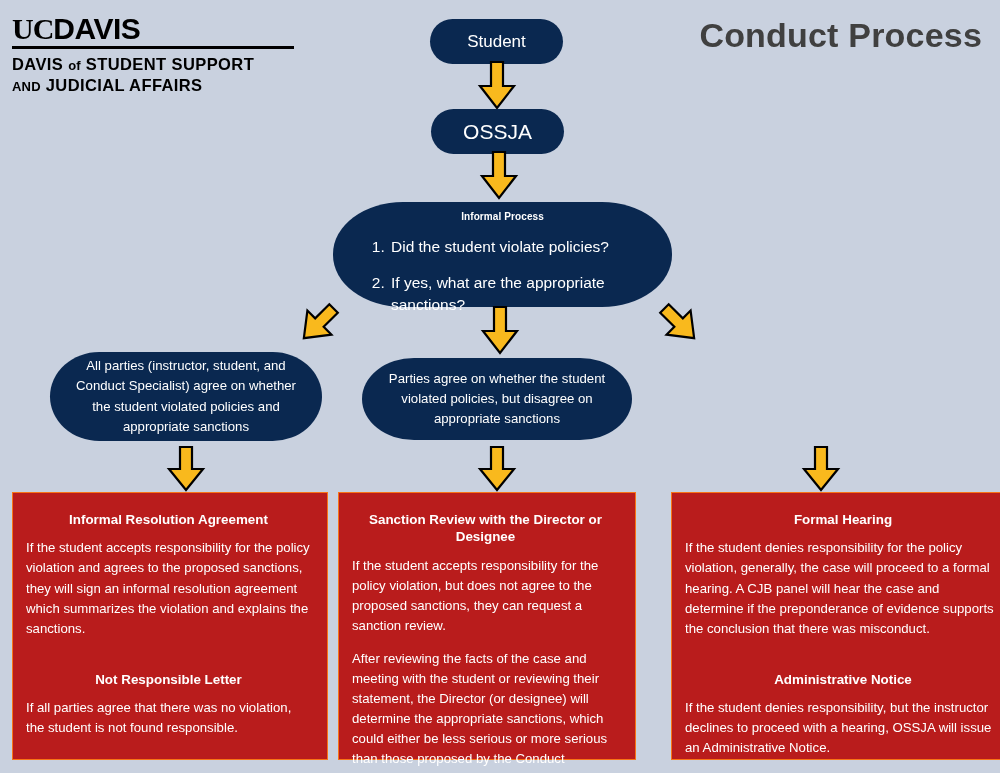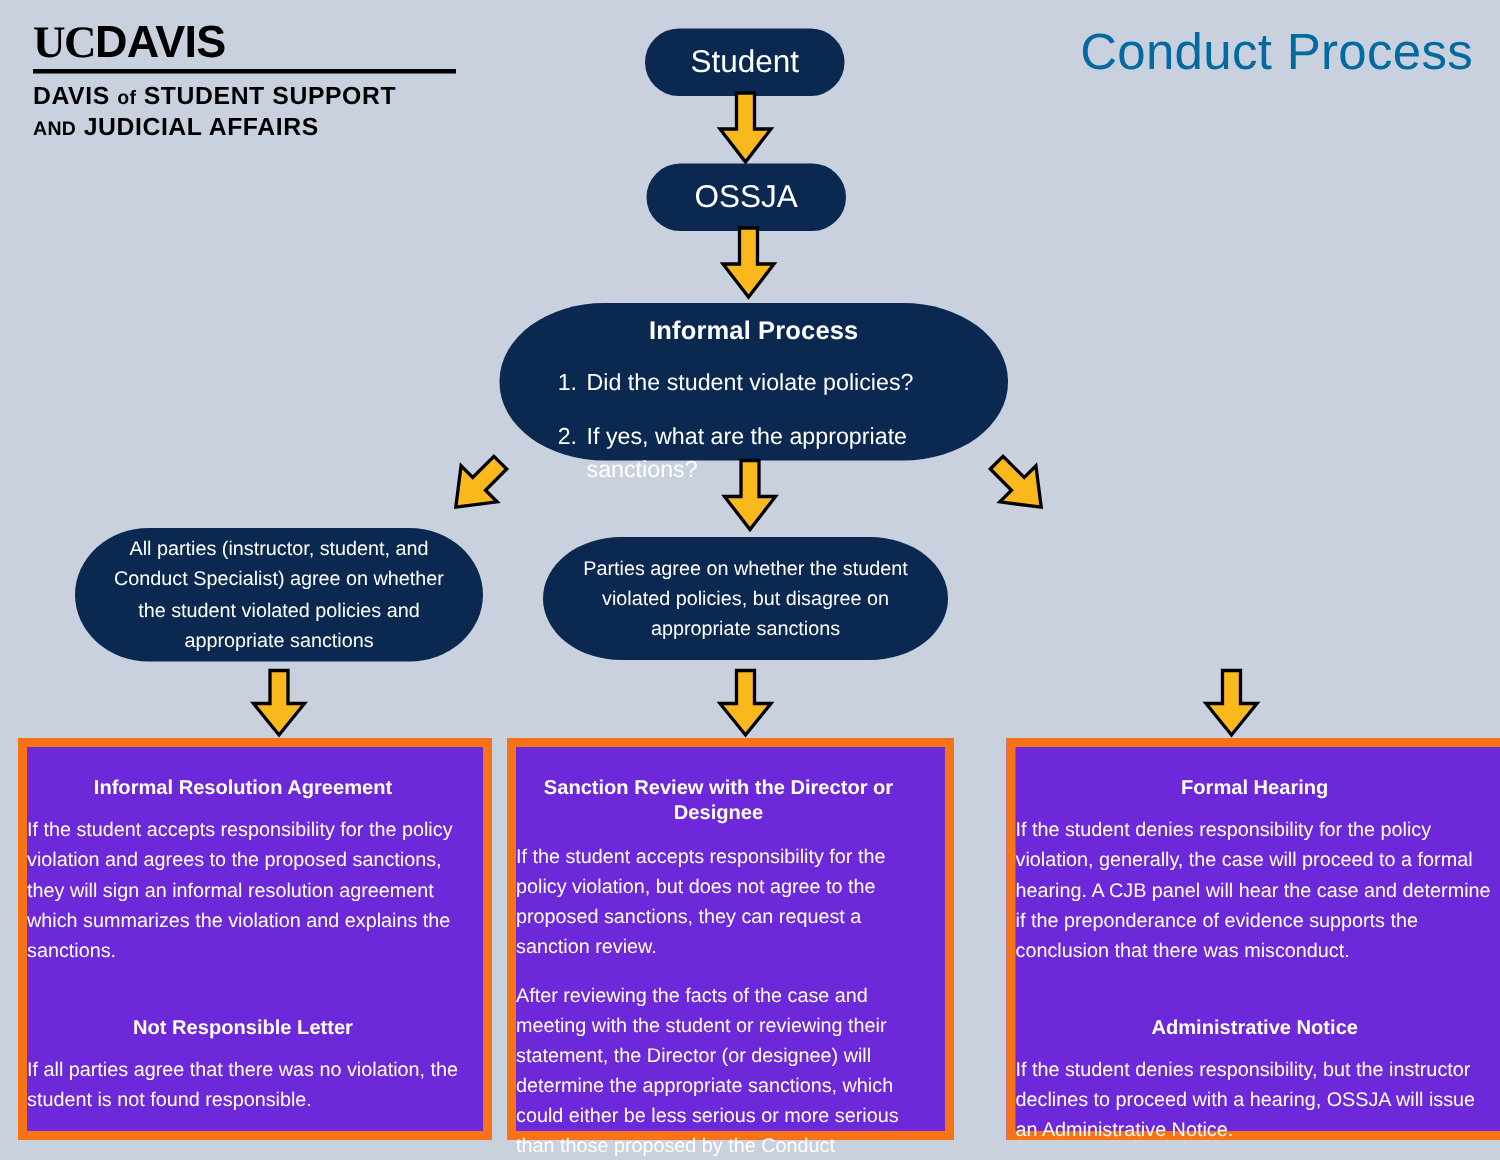--- a/index.html
+++ b/index.html
@@ -16,21 +16,21 @@
     background: #c9d1df;
   }
   .stage {
     position: absolute;
     inset: 0;
   }
 
   
   .logo {
     position: absolute;
-    left: 22px;
+    left: 12px;
     top: 14px;
     width: 300px;
     color: #000000;
   }
   .logo-top {
     font-size: 30px;
     font-weight: 700;
     letter-spacing: -0.5px;
     line-height: 1.0;
     white-space: nowrap;
@@ -61,60 +61,60 @@
     font-size: 13px;
     letter-spacing: 0.2px;
   }
 
   
   .page-title {
     position: absolute;
     right: 18px;
     top: 16px;
     font-size: 34px;
-    color: #0369a1;
-    font-weight: 400;
+    color: #404040;
+    font-weight: 700;
     letter-spacing: 0.2px;
     white-space: nowrap;
   }
 
   
   .pill {
     position: absolute;
     background: #0a2850;
     color: #ffffff;
     border-radius: 999px;
     display: flex;
     align-items: center;
     justify-content: center;
     text-align: center;
     box-sizing: border-box;
   }
   .pill-student {
     left: 430px; top: 19px; width: 133px; height: 45px;
-    font-size: 21px;
+    font-size: 17px;
   }
   .pill-ossja {
     left: 431px; top: 109px; width: 133px; height: 45px;
     font-size: 21px;
   }
 
   .informal-box {
     position: absolute;
     left: 333px; top: 202px; width: 339px; height: 105px;
     background: #0a2850;
     border-radius: 70px / 52px;
     color: #ffffff;
     box-sizing: border-box;
     padding: 9px 22px 6px 22px;
   }
   .informal-title {
     text-align: center;
     font-weight: 700;
-    font-size: 17px;
+    font-size: 10px;
     letter-spacing: 0.1px;
     margin-bottom: 3px;
   }
   .informal-list {
     margin: 0;
     padding: 0 0 0 34px;
     font-size: 15.5px;
     line-height: 1.42;
     list-style-position: outside;
   }
@@ -144,25 +144,25 @@
   .oval-3 {
     left: 686px; top: 358px; width: 268px; height: 82px;
     border-radius: 52px / 41px;
   }
 
   
   .panel {
     position: absolute;
     top: 492px;
     height: 268px;
-    background: #6d28d9;
-    border: 6px solid #f97316;
-    box-sizing: border-box;
-    color: #ffffff;
-    padding: 18px 16px 10px 0;
+    background: #b91c1c;
+    border: 1px solid #f97316;
+    box-sizing: border-box;
+    color: #ffffff;
+    padding: 18px 16px 10px 13px;
   }
   .panel-1 { left: 12px;  width: 316px; }
   .panel-2 { left: 338px; width: 298px; }
   .panel-3 { left: 671px; width: 347px; }
 
   .panel-head {
     text-align: center;
     font-weight: 700;
     font-size: 13.4px;
     line-height: 1.3;

